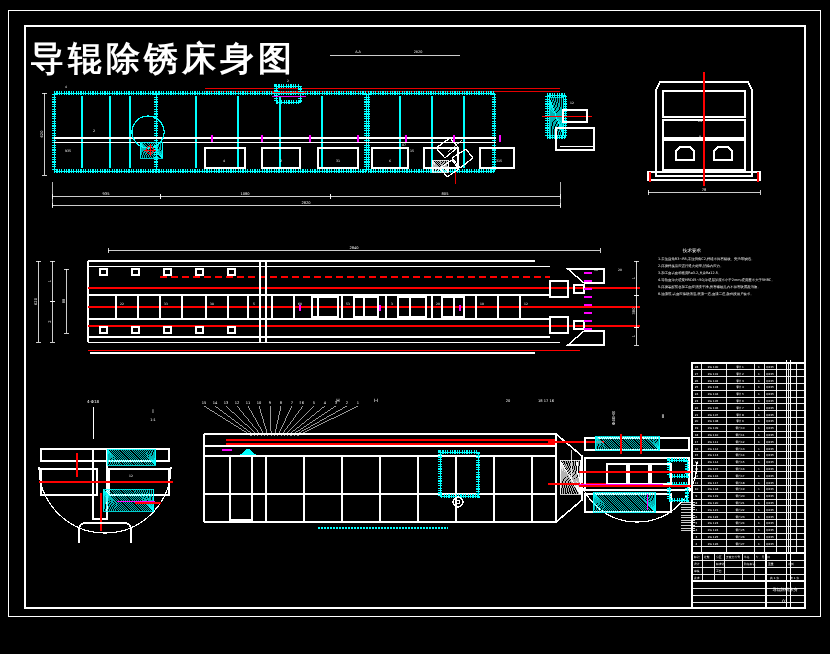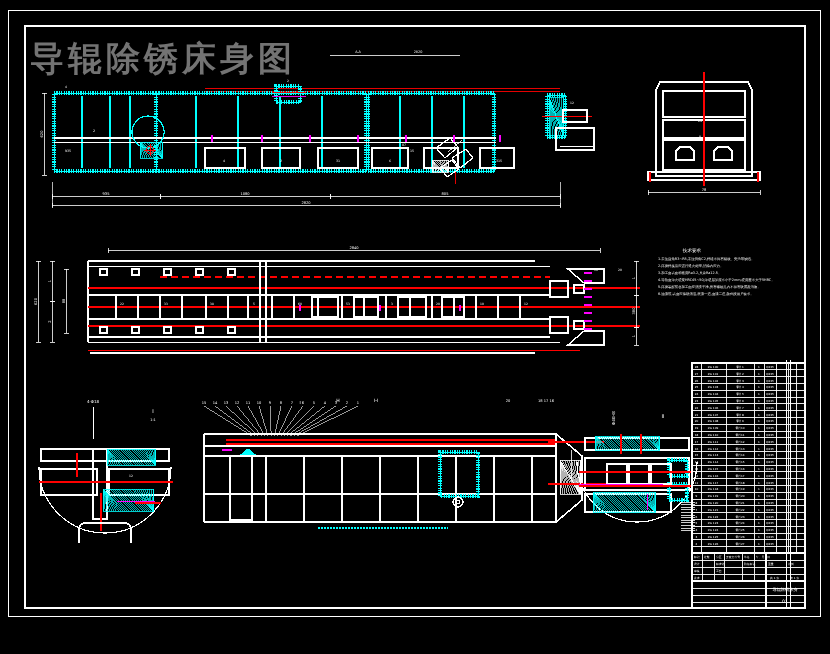--- a/index.html
+++ b/index.html
@@ -1,20 +1,20 @@
 <!DOCTYPE html>
 <html><head>
 <meta charset="utf-8">
 <style>
   html,body{margin:0;padding:0;background:#000;}
   body{width:830px;height:654px;overflow:hidden;
        font-family:"DejaVu Sans","Liberation Sans",sans-serif;}
   #root{position:relative;width:830px;height:654px;background:#000;}
   svg{display:block;position:absolute;left:0;top:0;}
-  .ttl{position:absolute;color:#737373;font-weight:bold;
+  .ttl{position:absolute;color:#ffffff;font-weight:bold;
        font-family:Liberation Mono, monospace;
        letter-spacing:4px;white-space:nowrap;}
 </style>
 </head>
 <body>
 
 <div id="root">
 
   <svg id="sheet" width="830" height="654" viewBox="0 0 830 654" shape-rendering="crispEdges">
       <rect x="8" y="10" width="812" height="606" fill="none" stroke="#ffffff" stroke-width="1"></rect>

